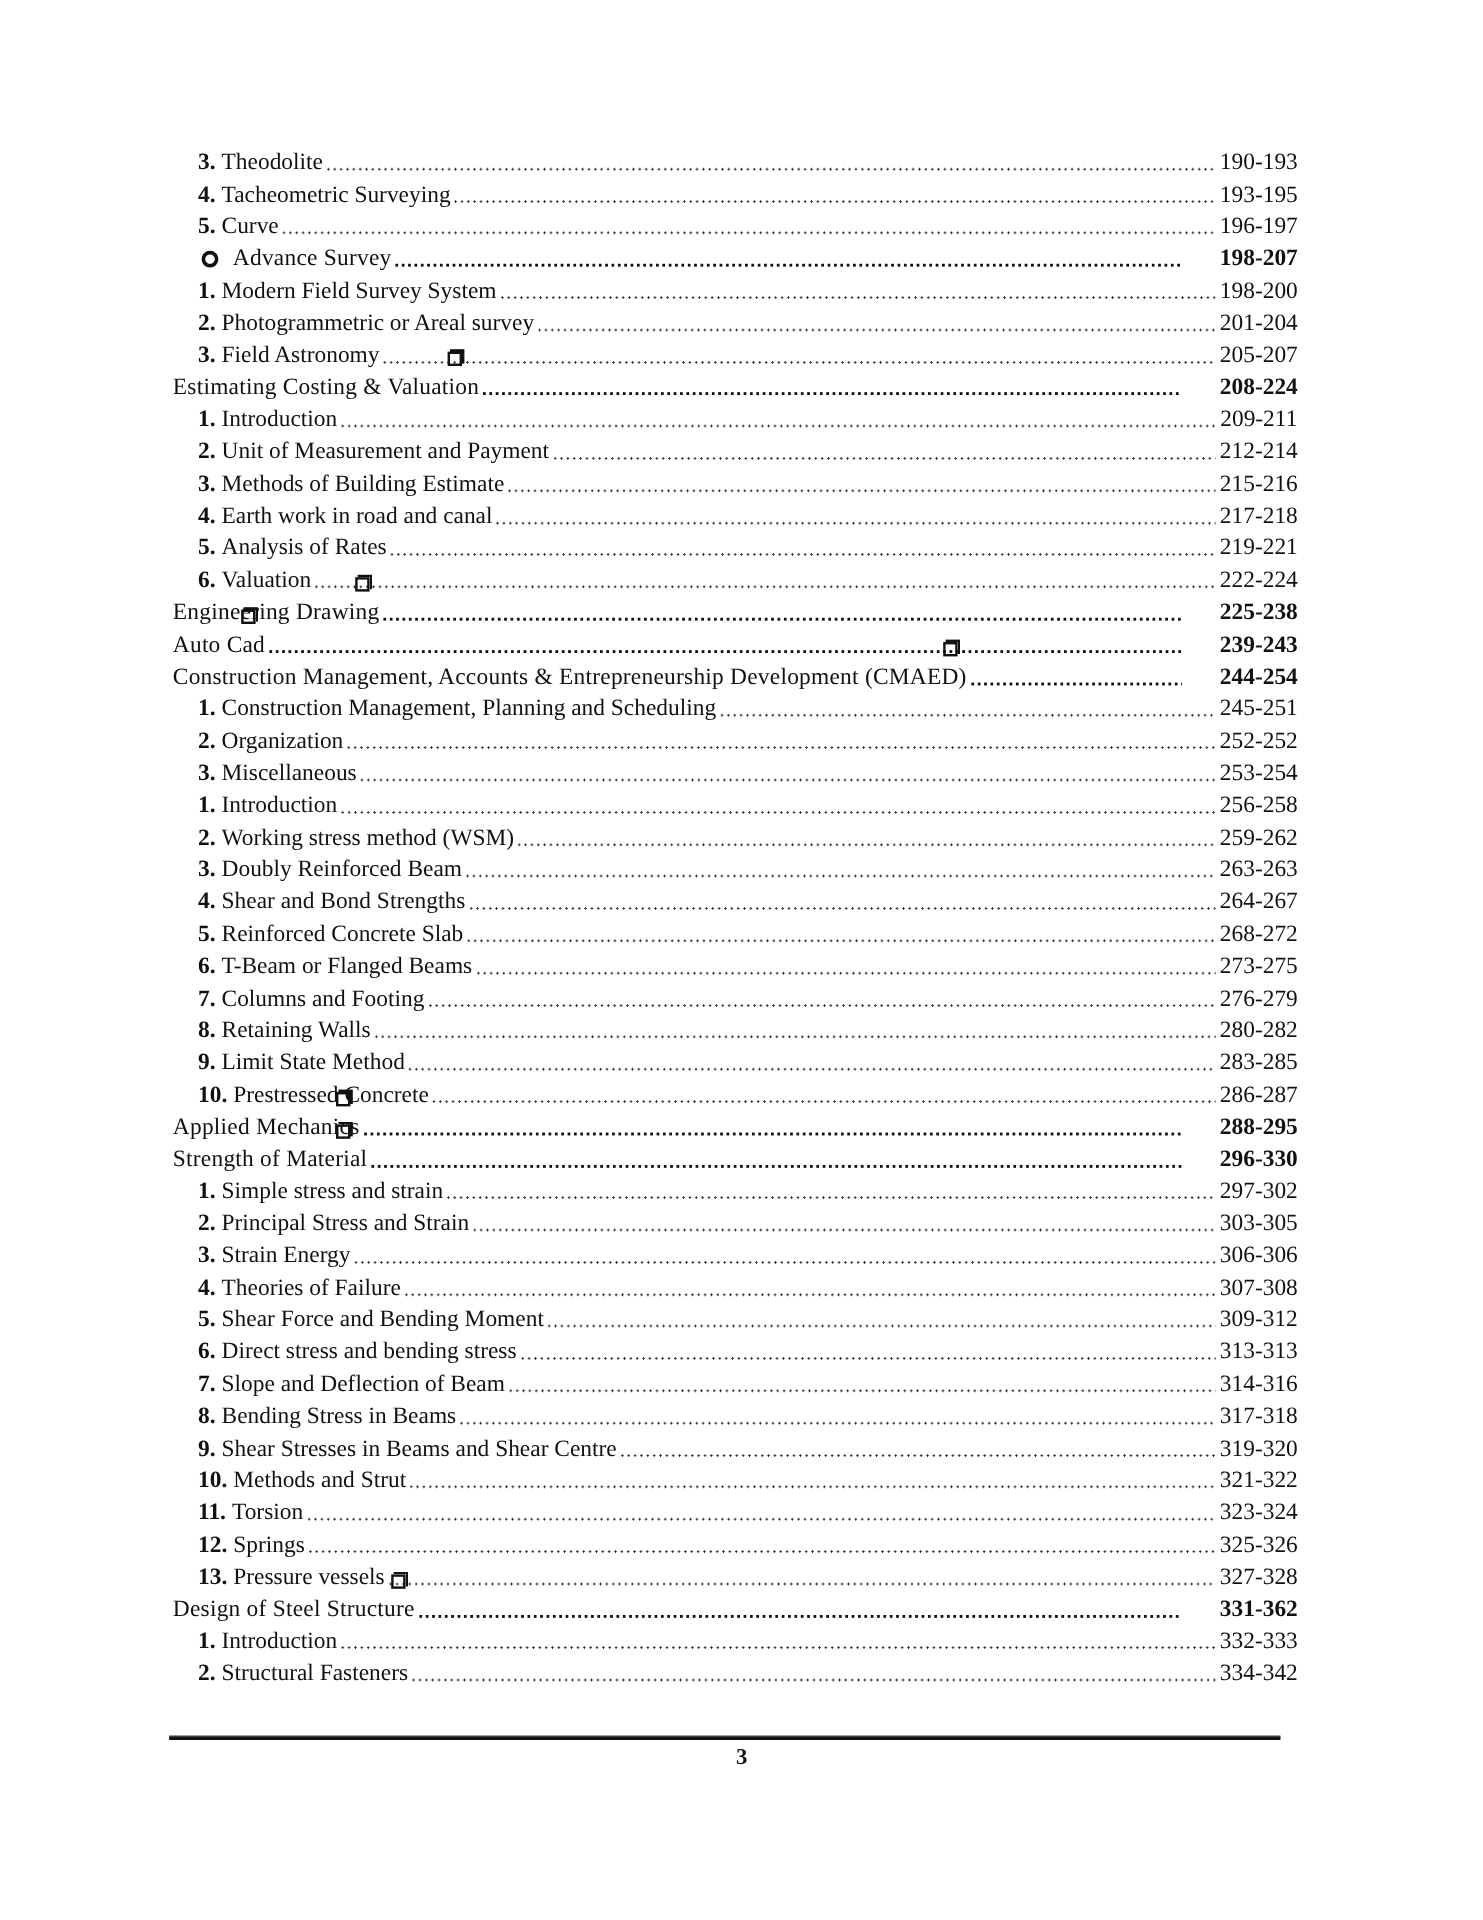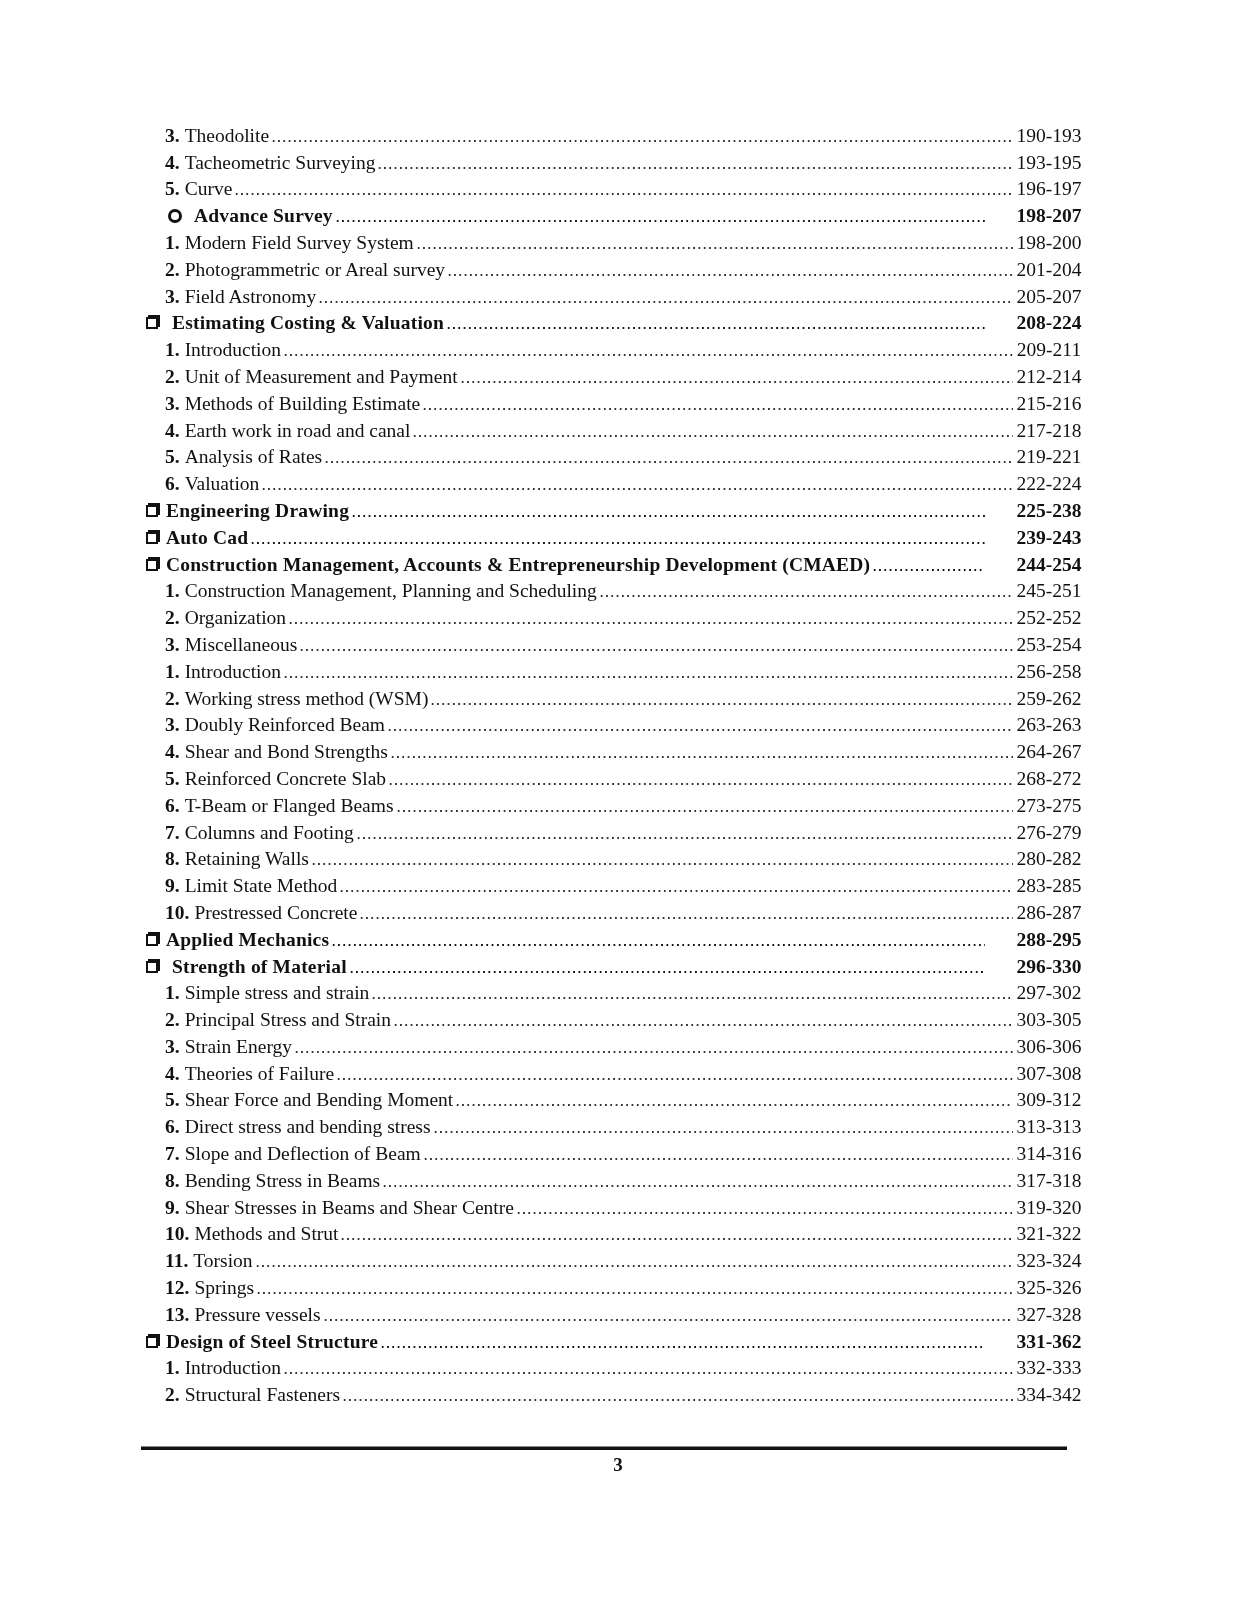--- a/index.html
+++ b/index.html
@@ -12,24 +12,24 @@
     .toc {
       position: absolute; left: 144px; top: 121px; width: 940px;
     }
     .row {
       position: relative; height: 26.8px; display: flex; align-items: flex-end;
       font-size: 19.5px; line-height: 24px; white-space: nowrap;
     }
     .row .lead { display: flex; align-items: flex-end; flex: 0 0 auto; }
     .row.sub .lead { padding-left: 21px; }
     .row.sub2 .lead { padding-left: 21px; }
-    .row.head .lead { padding-left: 0; }
+    .row.head .lead { padding-left: 0; flex-direction: column; }
     .num { font-weight: bold; margin-right: 5px; }
     .title { }
-    .row.head .title, .row.sub2 .title { font-weight: bold; letter-spacing: 0.2px; }
+    .row.head .title, .row.sub2 .title { font-weight: normal; letter-spacing: 0.2px; }
     .row.head .pages, .row.sub2 .pages { font-weight: bold; margin-left: 28px; }
     .dots {
       flex: 1 1 auto; overflow: hidden; margin: 0 1px 5px 2px; height: 4px;
       background-image: radial-gradient(circle, #333 0.9px, transparent 1.1px);
       background-size: 5.3px 4px; background-repeat: repeat-x; background-position: left center;
     }
     .row.head .dots, .row.sub2 .dots {
       background-image: radial-gradient(circle, #111 1.2px, transparent 1.4px);
     }
     .pages { flex: 0 0 auto; text-align: center; min-width: 70px; }

